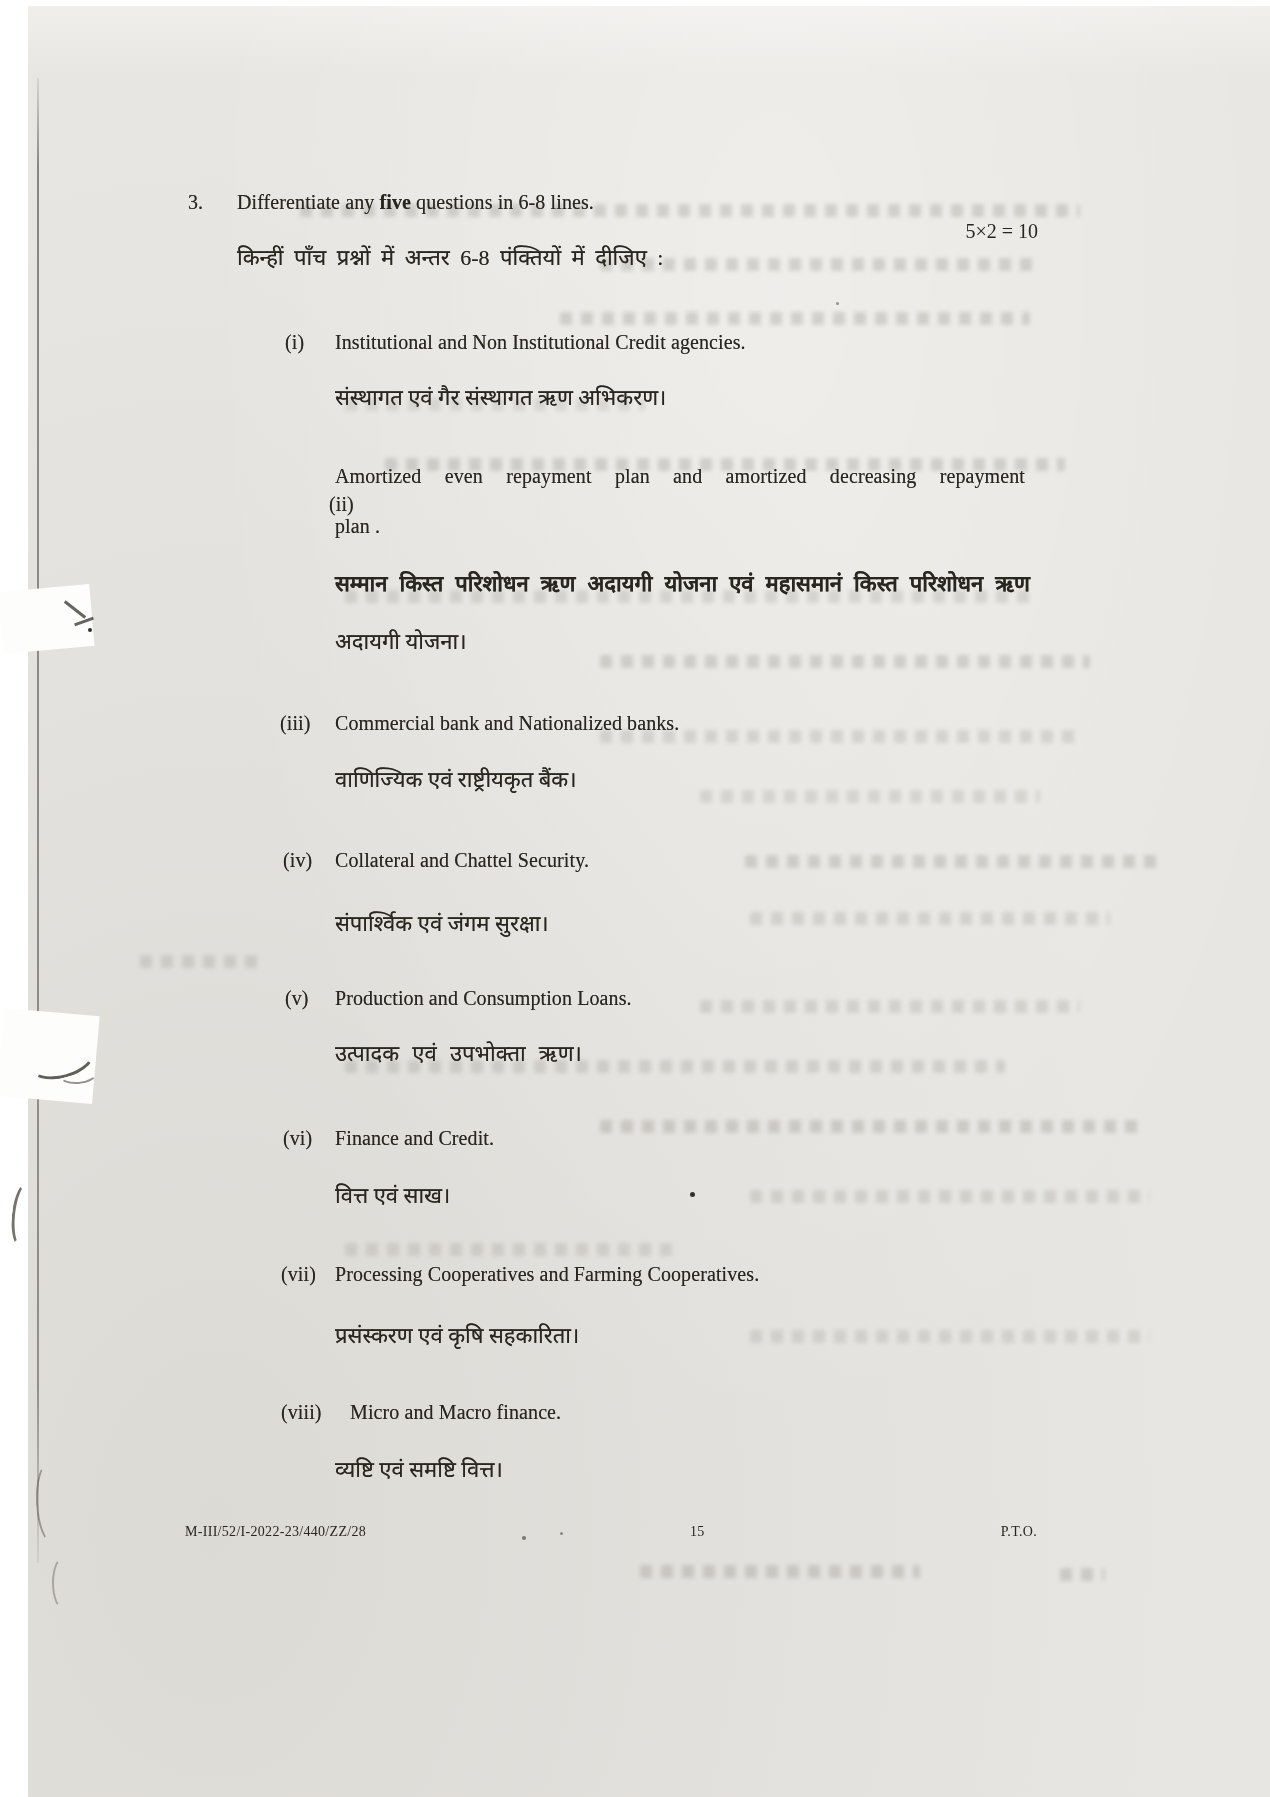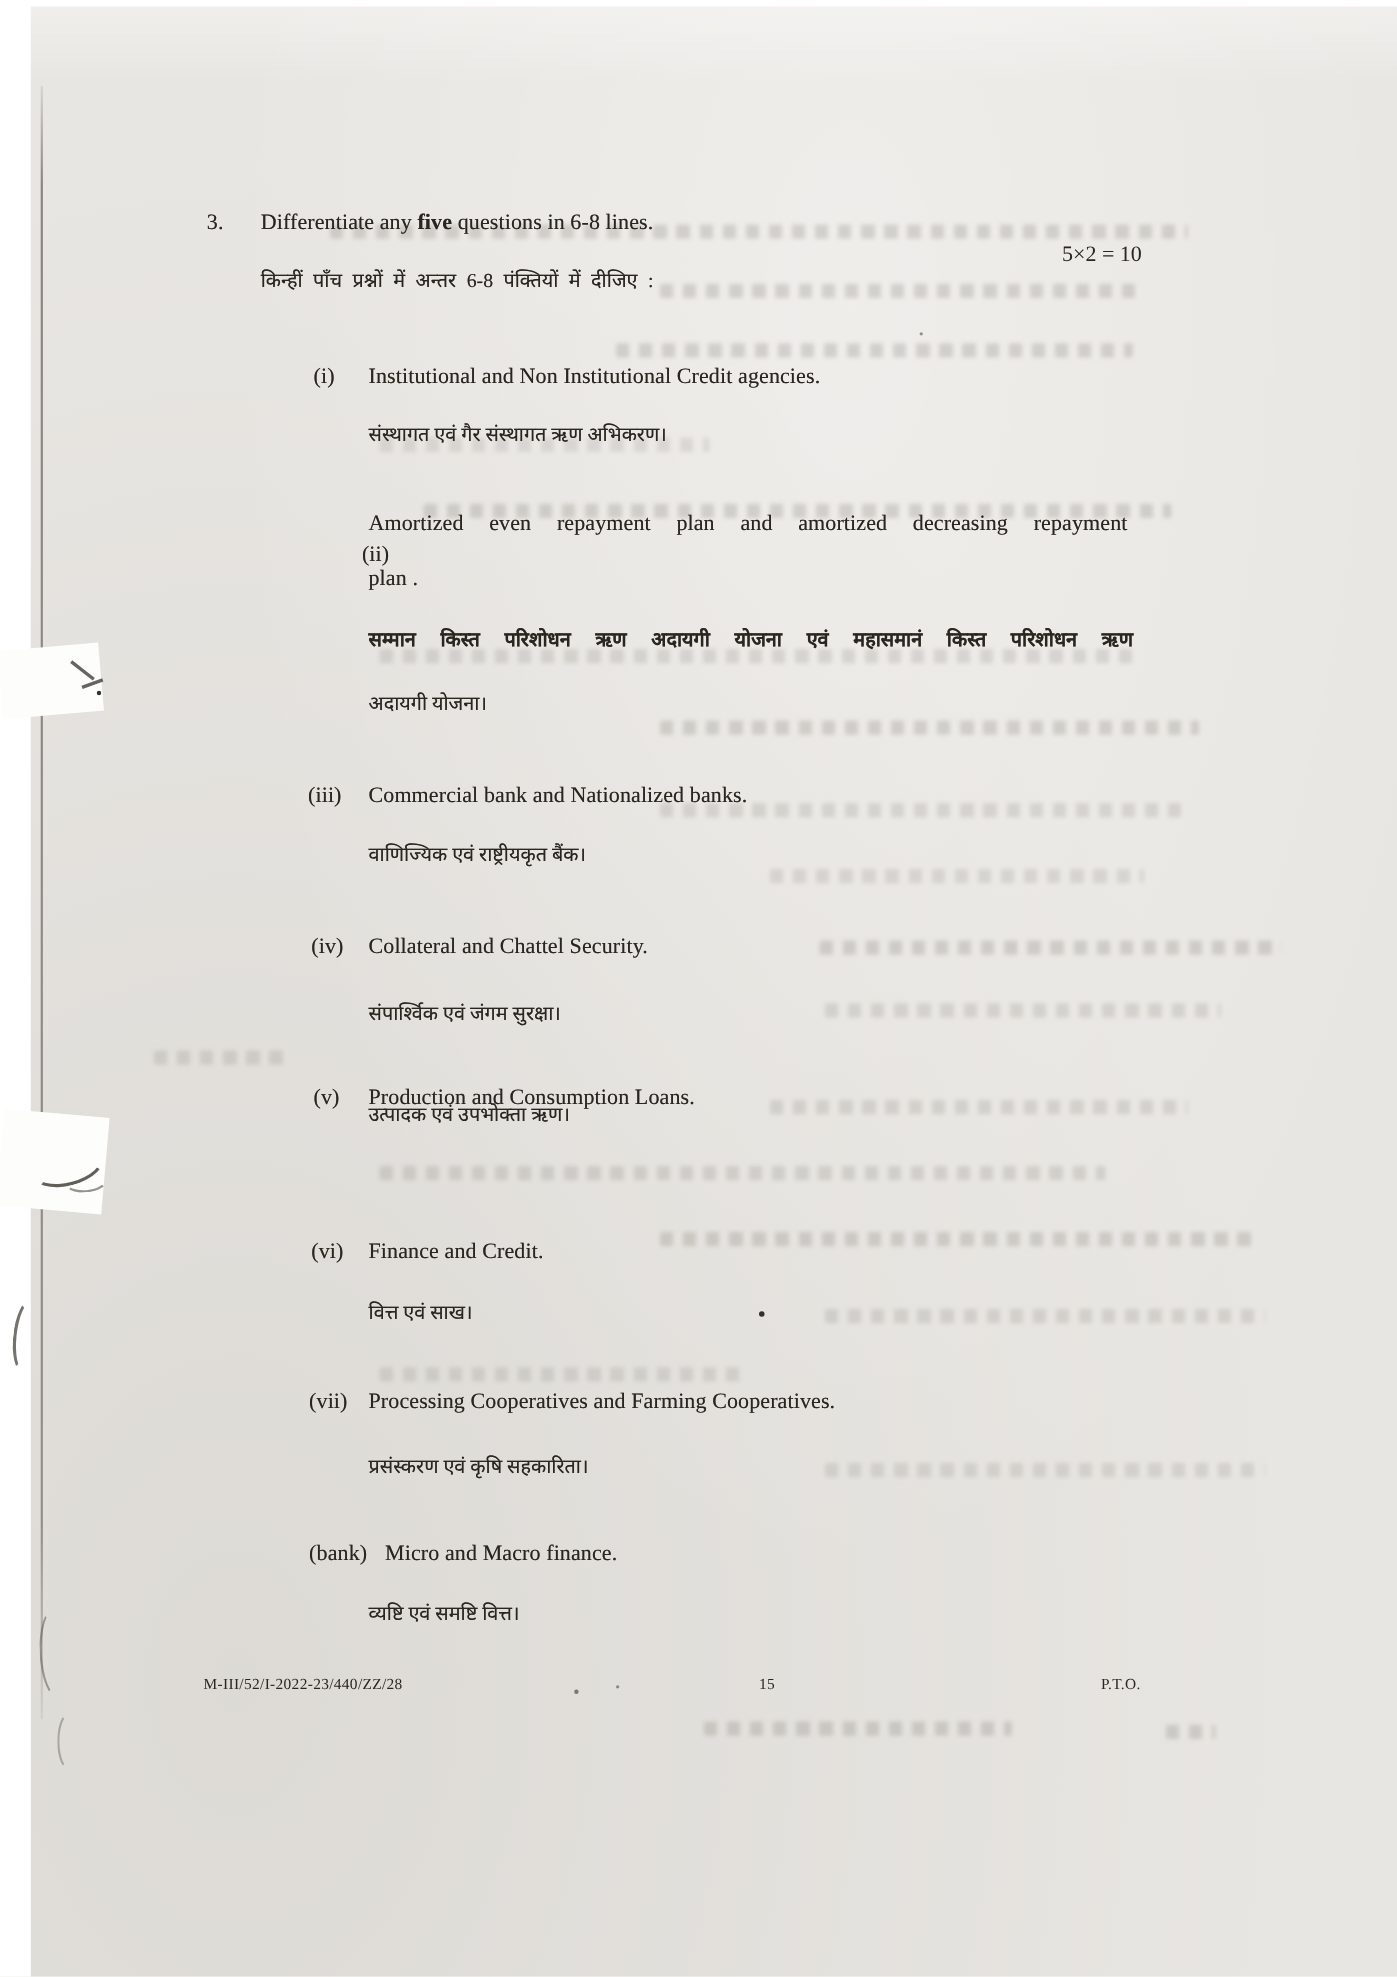--- a/index.html
+++ b/index.html
@@ -12,21 +12,21 @@
   .paper{
     position:absolute;left:28px;top:6px;right:0;bottom:0;
     background-color:#e8e6e2;
     background-image:
       radial-gradient(ellipse at 60% 15%, rgba(255,255,255,.30), rgba(255,255,255,0) 55%),
       radial-gradient(ellipse at 15% 85%, rgba(120,113,102,.10), rgba(120,113,102,0) 65%),
       linear-gradient(180deg, rgba(255,255,255,.35), rgba(255,255,255,0) 70px);
   }
   .abs{position:absolute;}
   .en{font-size:20px;letter-spacing:.1px;line-height:1.25;text-shadow:0 0 .5px rgba(41,37,31,.55);}
-  .hi{font-size:18px;line-height:1.3;text-shadow:0 0 .5px rgba(41,37,31,.55);}
+  .hi{font-size:22px;line-height:1.3;text-shadow:0 0 .5px rgba(41,37,31,.55);}
   .jfull{text-align:justify;text-align-last:justify;}
   .marks{font-size:20px;}
   .footer{font-size:14px;letter-spacing:.3px;}
   .smudge{
     position:absolute;height:13px;opacity:.38;filter:blur(2px);border-radius:2px;
     background:repeating-linear-gradient(90deg, rgba(104,99,90,.55) 0 12px, rgba(104,99,90,0) 12px 21px);
     pointer-events:none;
   }
   .speck{position:absolute;background:#35302a;border-radius:50%;}
   .edge-line{
@@ -103,29 +103,29 @@
 <div class="abs en" style="left:280px;top:711px;">(iii)</div>
 <div class="abs en" style="left:335px;top:711px;width:690px;">Commercial bank and Nationalized banks.</div>
 <div class="abs hi" style="left:335px;top:766px;">वाणिज्यिक एवं राष्ट्रीयकृत बैंक।</div>
 
 <div class="abs en" style="left:283px;top:848px;">(iv)</div>
 <div class="abs en" style="left:335px;top:848px;width:690px;">Collateral and Chattel Security.</div>
 <div class="abs hi" style="left:335px;top:910px;">संपार्श्विक एवं जंगम सुरक्षा।</div>
 
 <div class="abs en" style="left:285px;top:986px;">(v)</div>
 <div class="abs en" style="left:335px;top:986px;width:690px;">Production and Consumption Loans.</div>
-<div class="abs hi" style="left:335px;top:1002px;">उत्पादक एवं उपभोक्ता ऋण।</div>
+<div class="abs hi" style="left:335px;top:1042px;font-family:Liberation Mono, monospace;">उत्पादक एवं उपभोक्ता ऋण।</div>
 
 <div class="abs en" style="left:283px;top:1126px;">(vi)</div>
 <div class="abs en" style="left:335px;top:1126px;width:690px;">Finance and Credit.</div>
 <div class="abs hi" style="left:335px;top:1182px;">वित्त एवं साख।</div>
 
 <div class="abs en" style="left:281px;top:1262px;">(vii)</div>
 <div class="abs en" style="left:335px;top:1262px;width:690px;">Processing Cooperatives and Farming Cooperatives.</div>
 <div class="abs hi" style="left:335px;top:1322px;">प्रसंस्करण एवं कृषि सहकारिता।</div>
 
-<div class="abs en" style="left:281px;top:1400px;">(bank)</div>
+<div class="abs en" style="left:281px;top:1400px;">(viii)</div>
 <div class="abs en" style="left:350px;top:1400px;width:675px;">Micro and Macro finance.</div>
 <div class="abs hi" style="left:335px;top:1456px;">व्यष्टि एवं समष्टि वित्त।</div>
 
 <div class="abs footer" style="left:185px;top:1524px;">M-III/52/I-2022-23/440/ZZ/28</div>
 <div class="abs footer" style="left:690px;top:1524px;">15</div>
 <div class="abs footer" style="left:955px;top:1524px;width:82px;text-align:right;">P.T.O.</div>
 
 </body></html>

